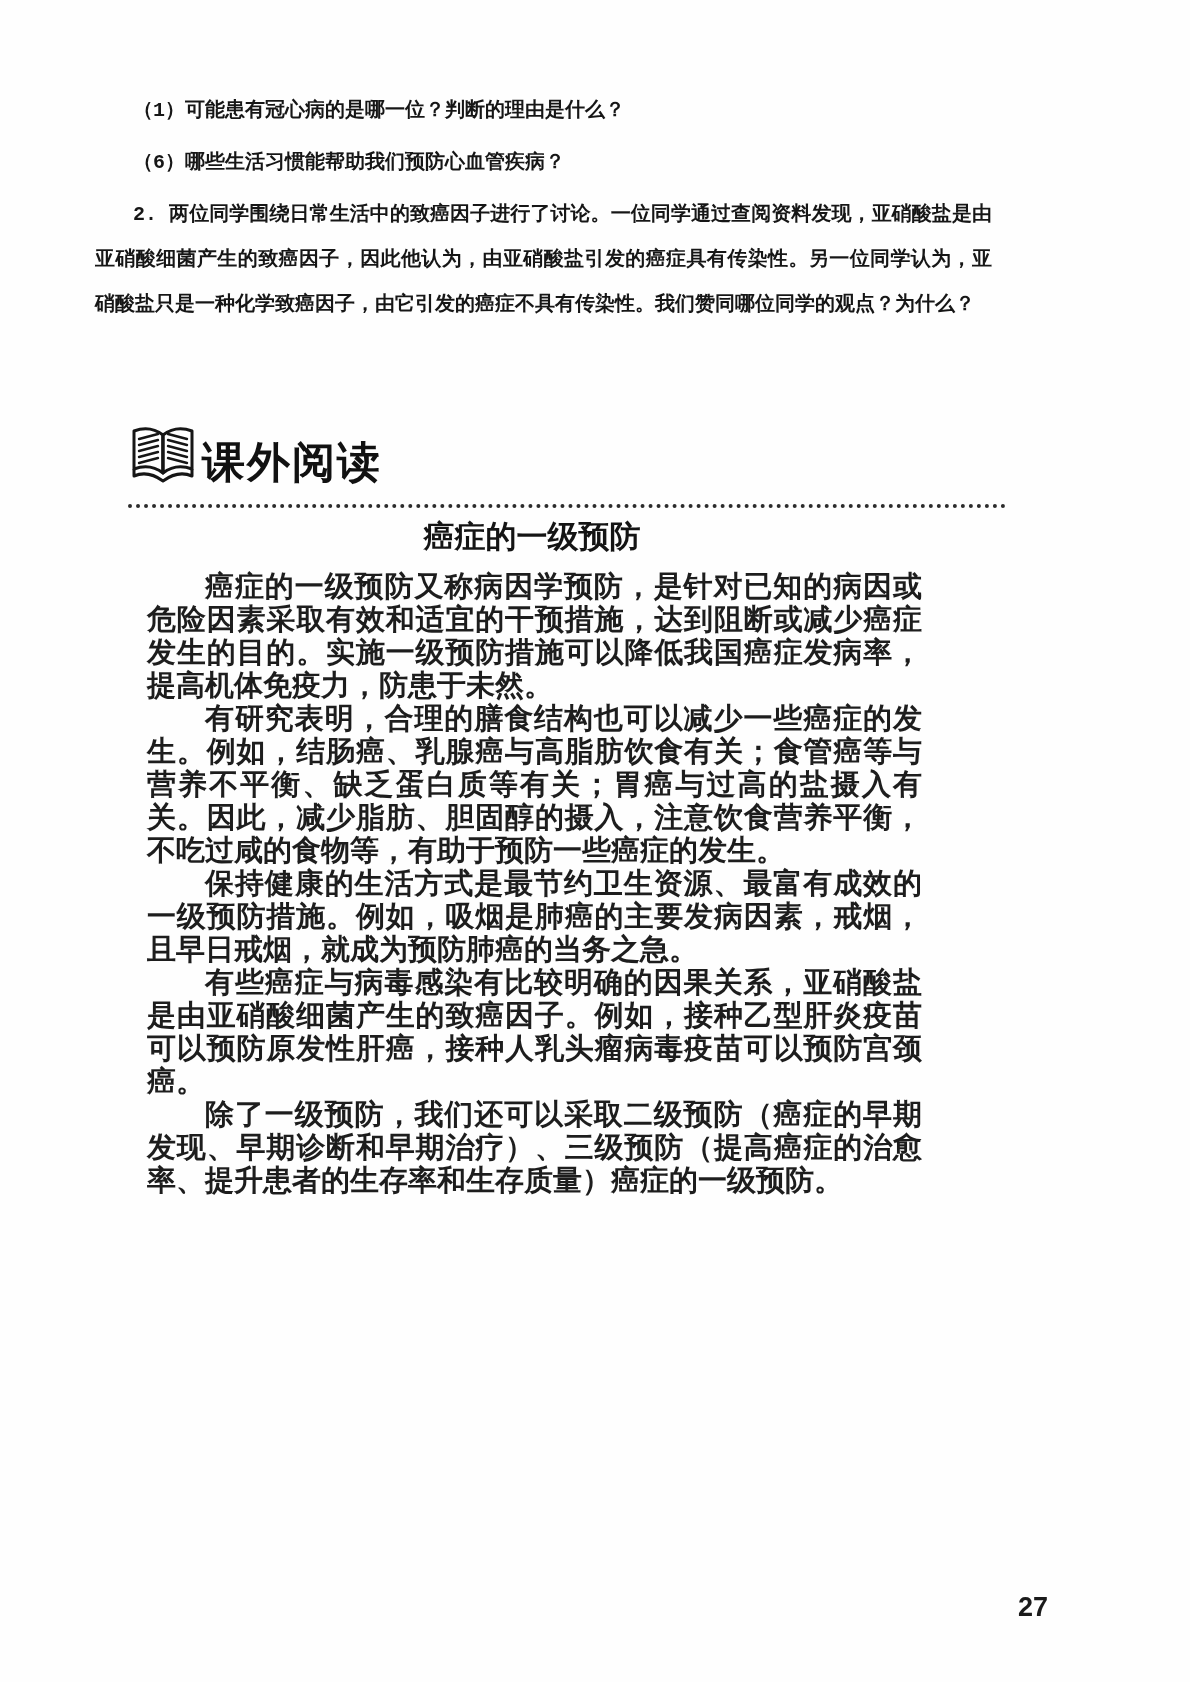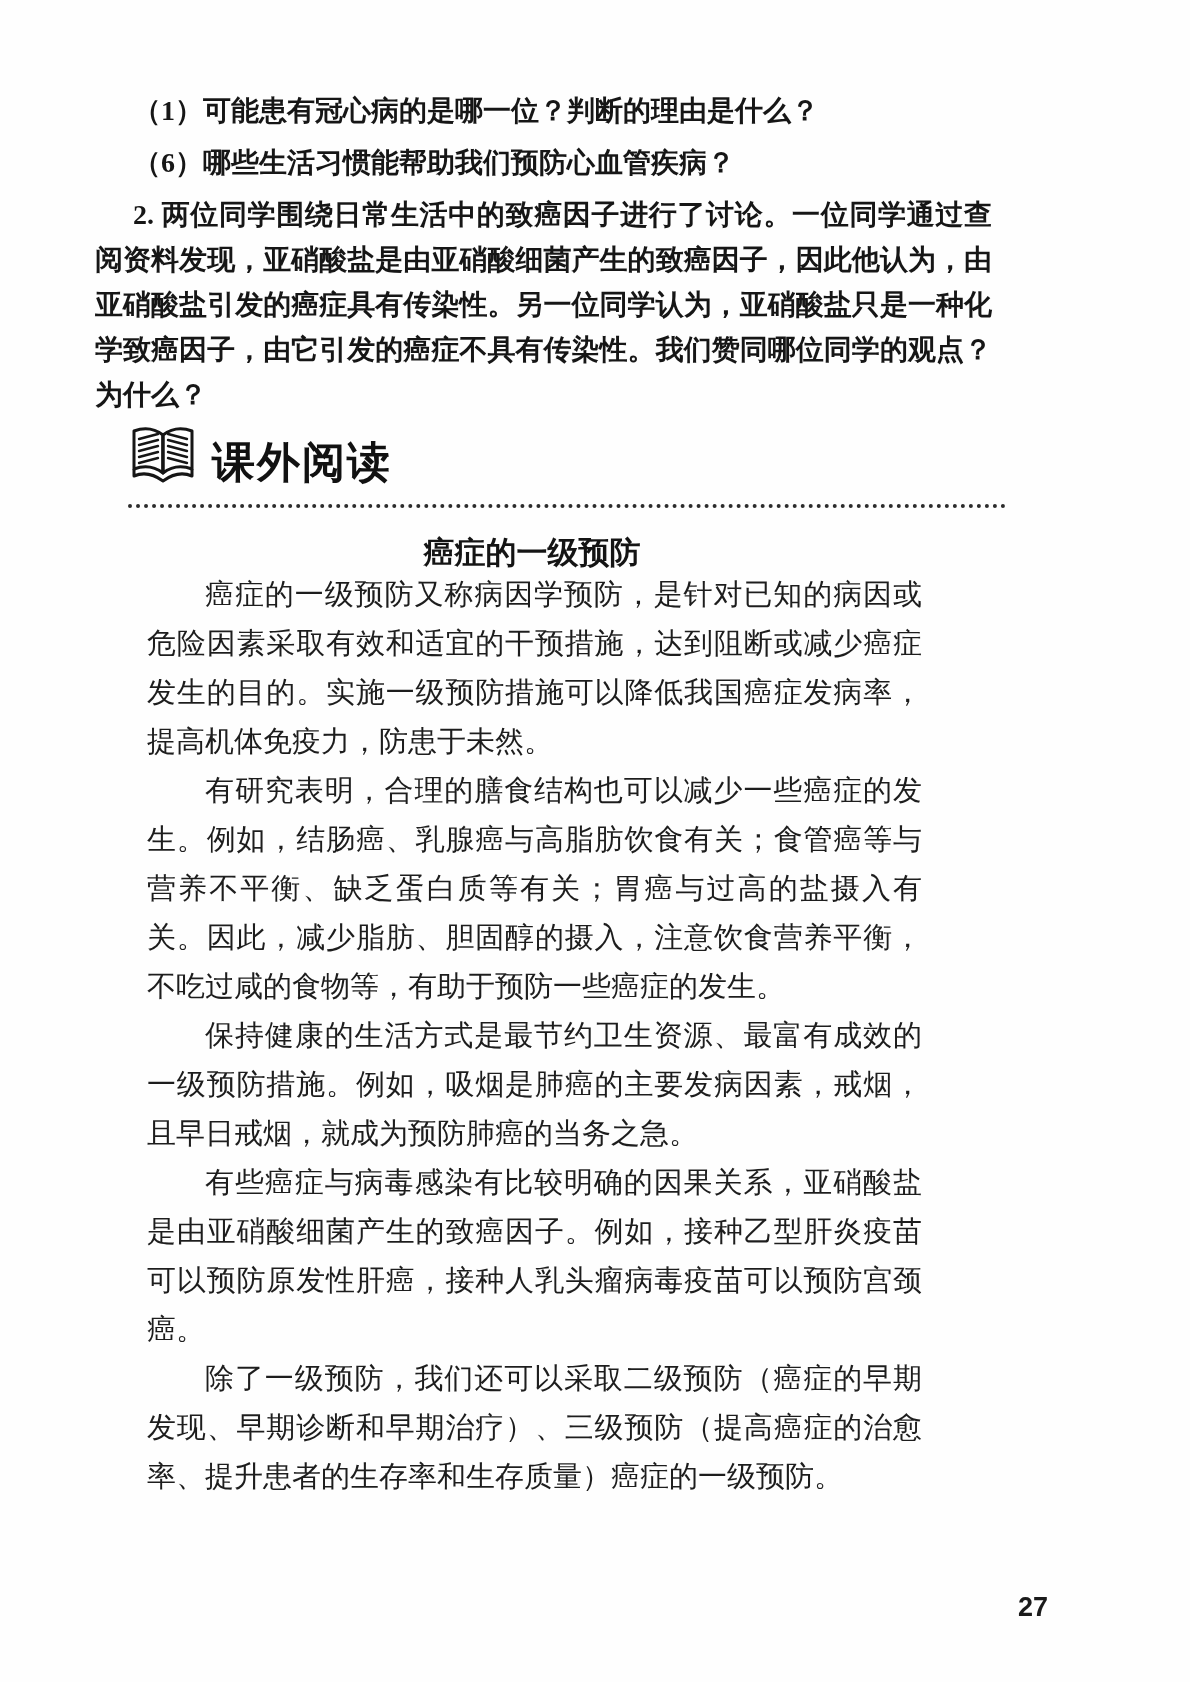--- a/index.html
+++ b/index.html
@@ -15,23 +15,23 @@
     overflow: hidden;
     color: #1b1b1b;
   }
 
   
   .question-block {
     position: absolute;
     top: 88px;
     left: 95px;
     width: 897px;
-    font-family: Liberation Serif, serif;
+    font-family: Liberation Mono, monospace;
     font-weight: bold;
-    font-size: 28px;
+    font-size: 20px;
     line-height: 46px;
     color: #161616;
   }
   .sub-question {
     margin: 0 0 6px 0;
     padding-left: 38px;
     text-align: left;
   }
   .main-question {
     margin: 6px 0 0 0;
@@ -40,21 +40,21 @@
     line-height: 45px;
   }
 
   
   .reading-header {
     position: absolute;
     top: 416px;
     left: 128px;
     display: flex;
     align-items: center;
-    gap: 14px;
+    gap: 4px;
   }
   .book-icon-wrap {
     width: 70px;
     height: 80px;
     display: block;
   }
   .section-label {
     font-family: "Liberation Sans", "DejaVu Sans", sans-serif;
     font-weight: bold;
     font-size: 43px;
@@ -67,39 +67,40 @@
     top: 468px;
     left: 128px;
     width: 878px;
     height: 36px;
     border-bottom: 4px dotted #2c2c2c;
   }
 
   
   .reading-title {
     position: absolute;
-    top: 532px;
+    top: 516px;
     left: 147px;
     width: 770px;
     text-align: center;
     font-family: "Liberation Sans", "DejaVu Sans", sans-serif;
     font-weight: bold;
     font-size: 31px;
     color: #141414;
   }
   .reading-body {
     position: absolute;
     top: 570px;
     left: 147px;
     width: 775px;
     font-family: "DejaVu Serif", "Liberation Serif", serif;
     font-size: 29px;
-    line-height: 49px;
+    line-height: 33px;
     text-align: justify;
     color: #1d1d1d;
+    font-weight: bold;
   }
   .reading-body p {
     margin: 0;
     text-indent: 2em;
   }
 
   
   .page-number {
     position: absolute;
     top: 1592px;

